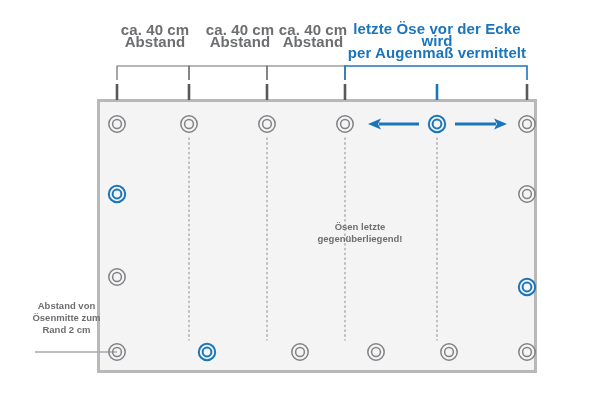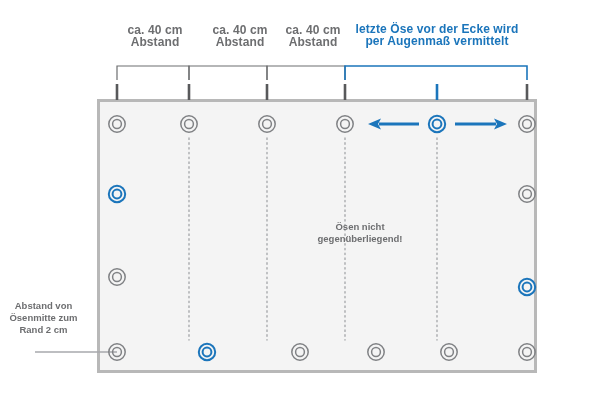--- a/index.html
+++ b/index.html
@@ -18,21 +18,21 @@
     width: 600px;
     height: 400px;
   }
   #stage svg {
     position: absolute;
     left: 0;
     top: 0;
   }
   .dim-label {
     position: absolute;
-    font-size: 12px;
+    font-size: 15px;
     font-weight: bold;
     line-height: 12px;
     text-align: center;
     color: #6d6e70;
     letter-spacing: 0.1px;
     white-space: pre-line;
   }
   .dim-label.accent {
     color: #1b75bb;
   }
@@ -177,20 +177,20 @@
       <div class="dim-label" style="left: 55px; top: 24px; width: 200px;">ca. 40 cm
 Abstand</div>
       <div class="dim-label" style="left: 140px; top: 24px; width: 200px;">ca. 40 cm
 Abstand</div>
       <div class="dim-label" style="left: 213px; top: 24px; width: 200px;">ca. 40 cm
 Abstand</div>
       <div class="dim-label accent" style="left: 337px; top: 23px; width: 200px;">letzte Öse vor der Ecke wird
 per Augenmaß vermittelt</div>
     </div>
 
-  <div class="note-center" style="left: 280px; top: 221px; width: 160px;">Ösen nicht
+  <div class="note-center" style="left: 280px; top: 221px; width: 160px;">Ösen letzte
 gegenüberliegend!</div>
 
-  <div class="edge-note" style="left: 0px; top: 300px; width: 87px;">Abstand von
+  <div class="edge-note" style="left: 0px; top: 300px; width: 87px; padding-left: 23px;">Abstand von
 Ösenmitte zum
 Rand 2 cm</div>
 
 </div>
 
 </body></html>

